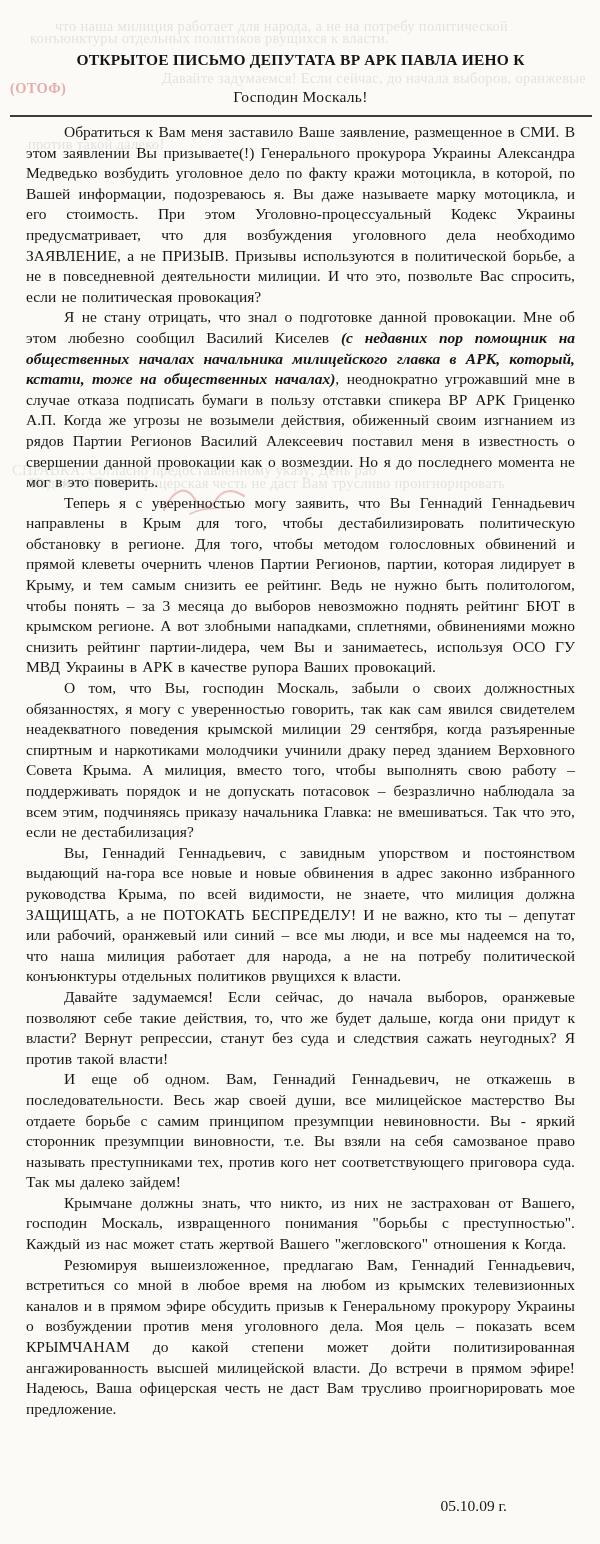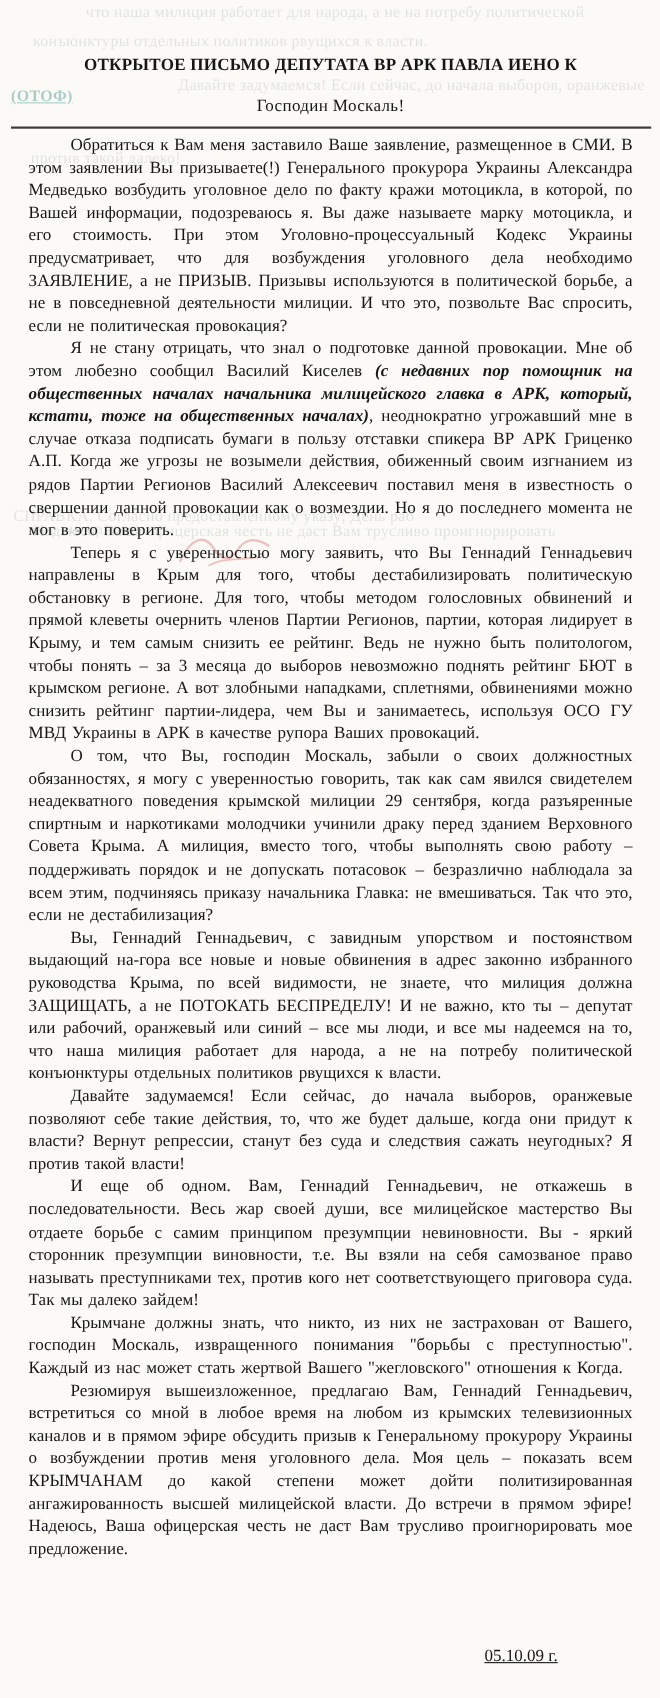--- a/index.html
+++ b/index.html
@@ -23,21 +23,21 @@
   }
   .ghost{
     position:absolute;
     white-space:nowrap;
     font-size:14.5px;
     color:#6f7f74;
     opacity:0.18;
     filter:blur(0.4px);
     letter-spacing:0.3px;
   }
-  .ghost.strong{opacity:0.34;font-weight:bold;color:#0f766e;text-decoration:underline;}
+  .ghost.strong{opacity:0.34;font-weight:bold;color:#b91c1c;}
   .red-ink{position:absolute;opacity:0.3;z-index:1;pointer-events:none;}
   .content{
     position:relative;z-index:2;
     padding:22px 25px 0 26px;
     margin-top:24px;
   }
   .title{
     text-align:center;
     font-weight:bold;
     font-size:15.5px;
@@ -65,29 +65,29 @@
     text-align:justify;
     text-indent:38px;
     word-spacing:1.5px;
   }
   .para .em{font-style:italic;font-weight:bold;}
   .right-block{
     text-align:right;
     padding-right:68px;
     font-size:15.5px;
   }
-  .date-line{margin-top:78px;text-decoration:underline;}
+  .date-line{margin-top:78px;}
 </style>
 </head>
 <body>
 
 <div class="page">
 
   <div class="ghost-layer">
-      <span class="ghost" style="left: 55px; top: 3px; margin-left: 23px;">что наша милиция работает для народа, а не на потребу политической</span>
+      <span class="ghost" style="left: 55px; top: 18px;">что наша милиция работает для народа, а не на потребу политической</span>
       <span class="ghost" style="left: 30px; top: 30px;">конъюнктуры отдельных политиков рвущихся к власти.</span>
       <span class="ghost" style="left: 128px; top: 70px; margin-left: 34px;">Давайте задумаемся! Если сейчас, до начала выборов, оранжевые</span>
       <span class="ghost strong" style="left: 10px; top: 80px;">(ОТОФ)</span>
       <span class="ghost" style="left: 28px; top: 136px;">против такой далеко!</span>
       <span class="ghost" style="left: 30px; top: 475px;">Надеюсь, Ваша офицерская честь  не даст Вам трусливо проигнорировать</span>
       <span class="ghost" style="left: 12px; top: 462px; text-align: right;">СПРАВКА. Согласно предоставленному указу; День раб</span>
       <span class="ghost" style="left: 28px; top: 473px;">мое виновности.</span>
     </div>
 
   <svg class="red-ink" style="left:160px;top:482px;" width="90" height="36" viewBox="0 0 90 36">

